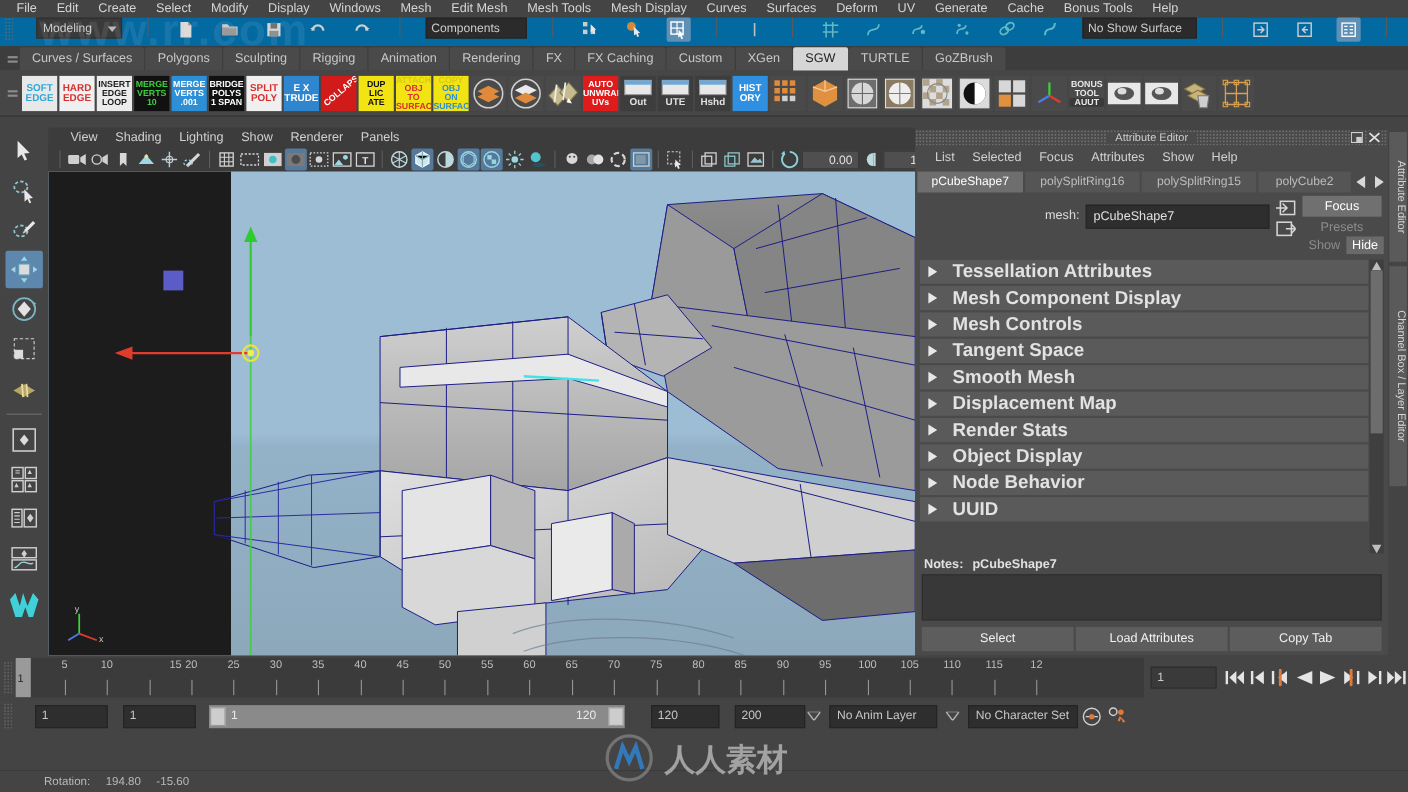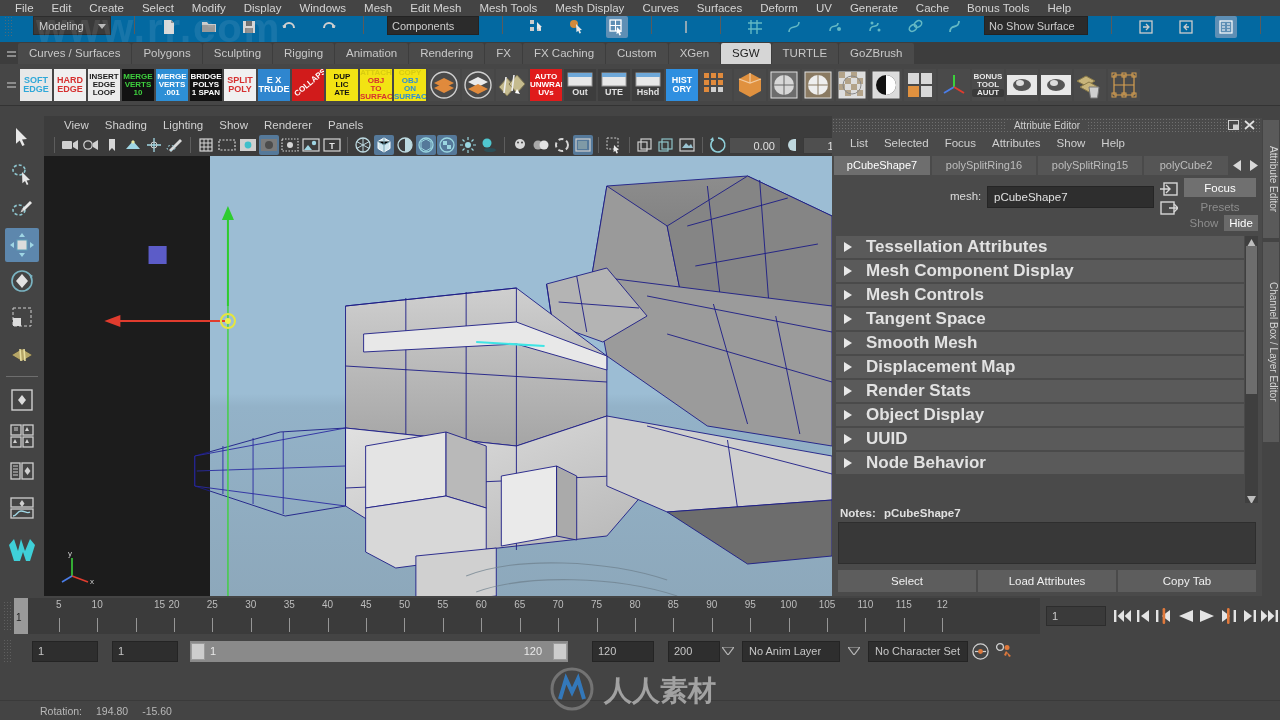--- a/index.html
+++ b/index.html
@@ -1180,25 +1180,25 @@
           <div class="arow">
             <i class="tri"></i>
             <span class="atxt">Render Stats</span>
           </div>
           <div class="arow">
             <i class="tri"></i>
             <span class="atxt">Object Display</span>
           </div>
           <div class="arow">
             <i class="tri"></i>
-            <span class="atxt">UUID</span>
+            <span class="atxt">Node Behavior</span>
           </div>
           <div class="arow">
             <i class="tri"></i>
-            <span class="atxt">Node Behavior</span>
+            <span class="atxt">UUID</span>
           </div>
         </div>
       <div class="vscroll">
         <div style="position:absolute;left:2px;top:1px;width:9px;height:8px;">
           <svg width="9" height="8" viewBox="0 0 9 8">
               <path d="M4.5 0L9 8H0z" fill="#bdbdbd"></path>
             </svg>
         </div>
         <div class="vthumb" style="top:10px;height:148px"></div>
         <div style="position:absolute;left:2px;bottom:1px;width:9px;height:8px;">
@@ -1341,21 +1341,21 @@
     <div class="grip" style="position:absolute;left:3px;height:24px"></div>
     <div class="rfield" style="margin-left:18px">1</div>
     <div class="rfield" style="margin-left:14px">1</div>
     <div class="rangebar" style="width:378px;margin-left:12px">
       <div class="rh" style="left:1px"></div>
       <span class="rlab" style="left:20px">1</span>
       <span class="rlab" style="right:26px">120</span>
       <div class="rh" style="right:1px"></div>
     </div>
     <div class="rfield" style="margin-left:24px;width:62px">120</div>
-    <div class="rfield" style="margin-left:14px;width:52px">200</div>
+    <div class="rfield" style="margin-left:14px;width:64px">200</div>
     <div class="cbarrow">
         <svg width="12" height="8" viewBox="0 0 12 8">
           <path d="M0 0h12L6 8z" fill="none" stroke="#b6b6b6" stroke-width="1.2"></path>
         </svg>
       </div>
     <div class="combo" style="width:98px;margin-left:6px">No Anim Layer</div>
     <div class="cbarrow" style="margin-left:6px">
         <svg width="12" height="8" viewBox="0 0 12 8">
           <path d="M0 0h12L6 8z" fill="none" stroke="#b6b6b6" stroke-width="1.2"></path>
         </svg>

